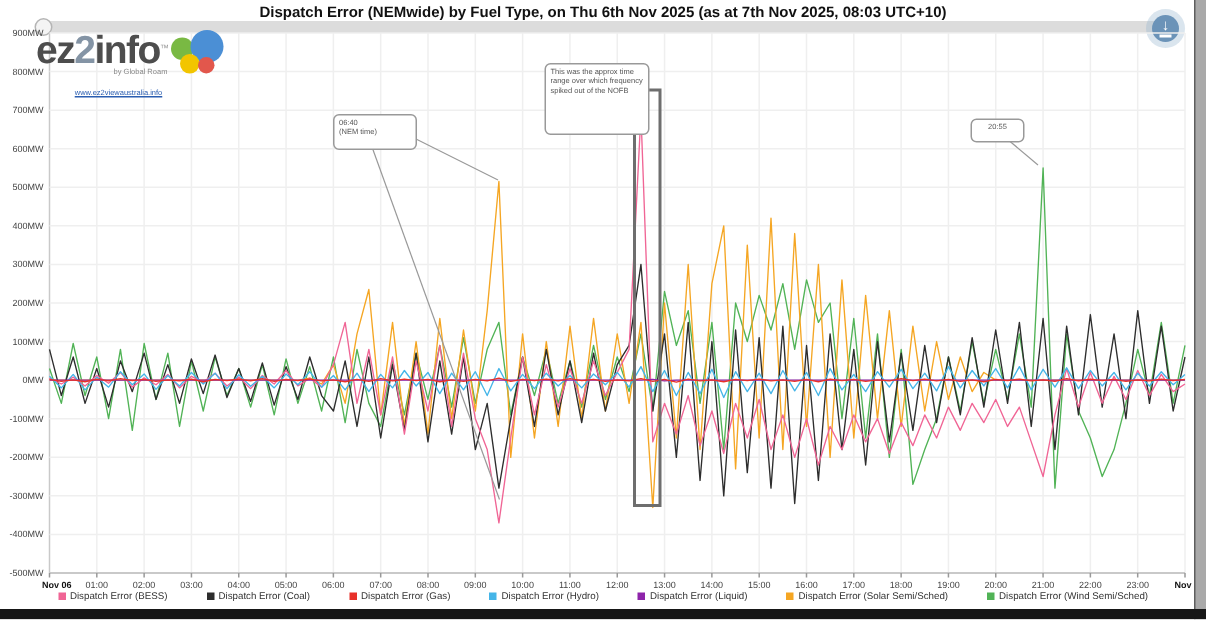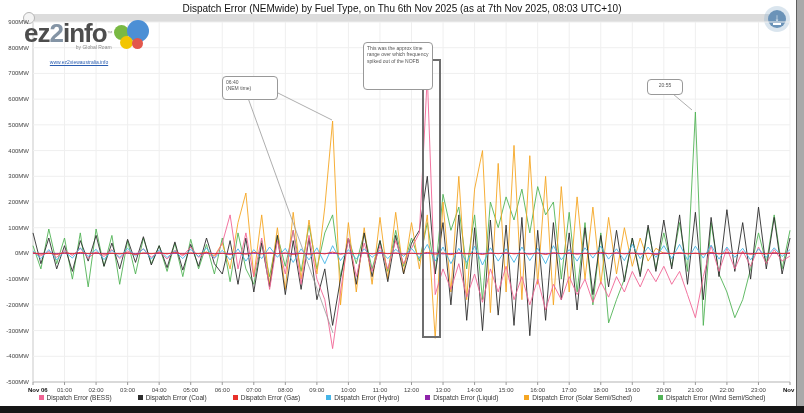--- a/index.html
+++ b/index.html
@@ -1,19 +1,19 @@
 <!DOCTYPE html>
 <html><head>
 <meta charset="utf-8">
 <style>
   html,body{margin:0;padding:0;background:#fff;}
   .window{position:relative;width:804px;height:413px;background:#fff;overflow:hidden;
           font-family:"Liberation Sans",sans-serif;}
   .chart-title{position:absolute;top:3px;left:0;width:100%;text-align:center;
-               font-size:10px;font-weight:normal;color:#111;}
+               font-size:10px;font-weight:bold;color:#111;}
   
   .scrollbar-track{position:absolute;left:30px;top:14px;width:752px;height:8px;
                    background:#dcdcdc;border-radius:4px;}
   .scrollbar-knob{position:absolute;left:23px;top:12px;width:12px;height:12px;border-radius:50%;
                   background:#f4f4f4;border:1px solid #b5b5b5;box-sizing:border-box;}
   
   .download-btn{position:absolute;right:14px;top:6px;width:26px;height:26px;border-radius:50%;
                 background:rgba(150,180,205,0.35);display:flex;align-items:center;justify-content:center;cursor:pointer;}
   .download-btn .inner{width:18px;height:18px;border-radius:50%;background:#6b93b8;
                 display:flex;flex-direction:column;align-items:center;justify-content:center;}

